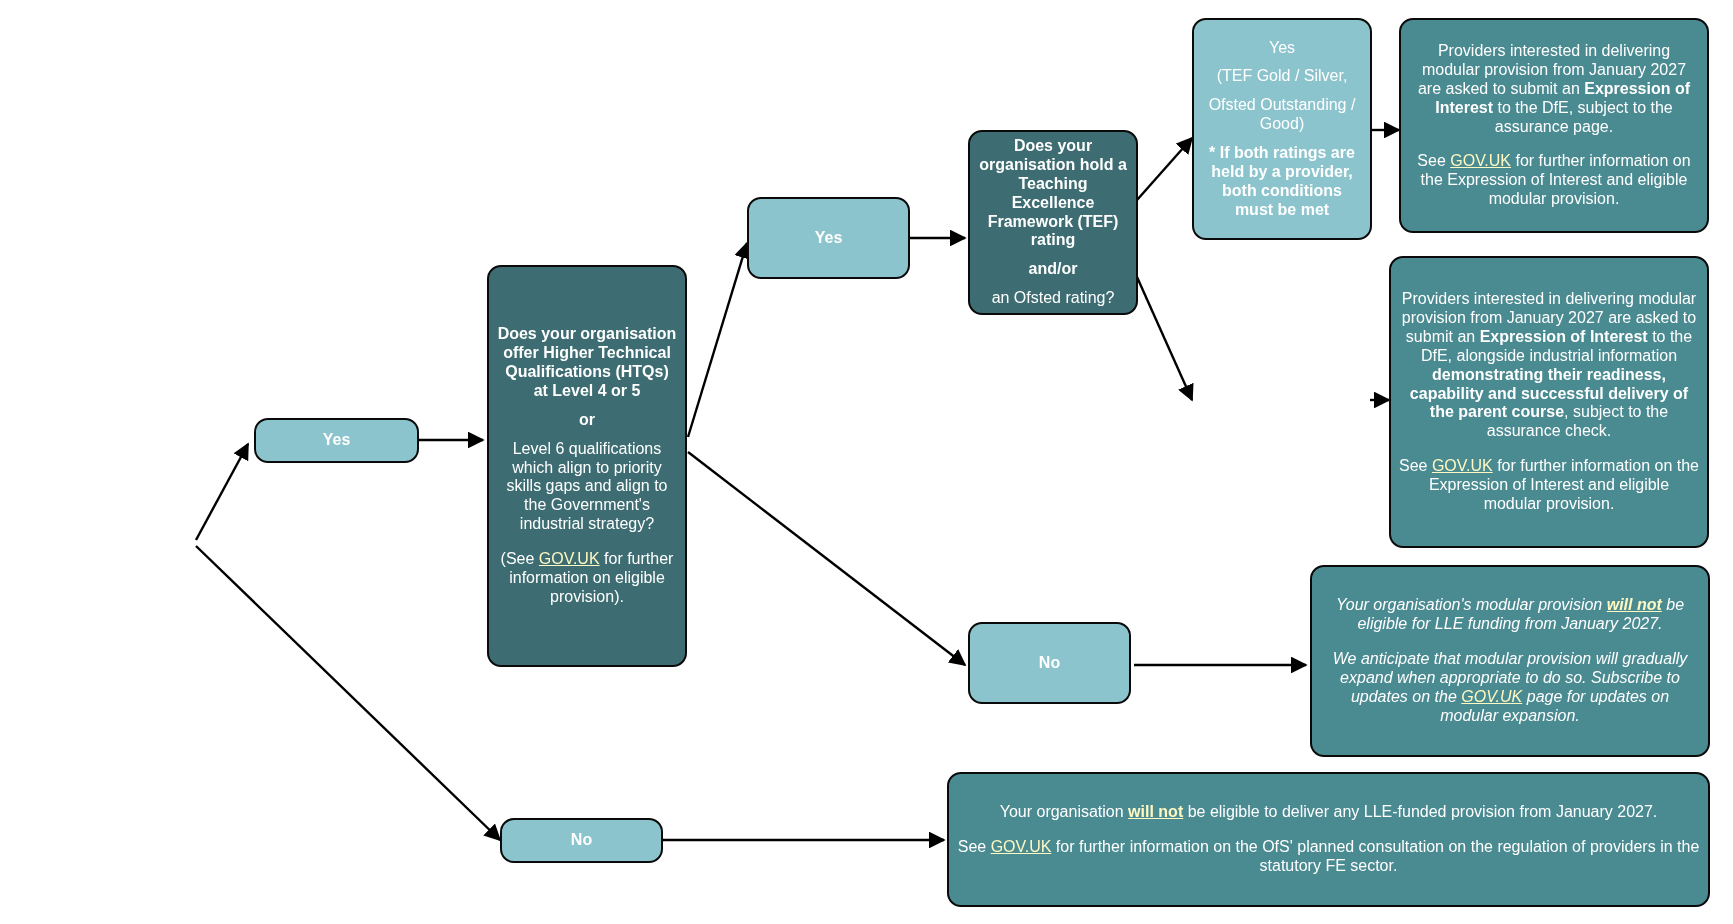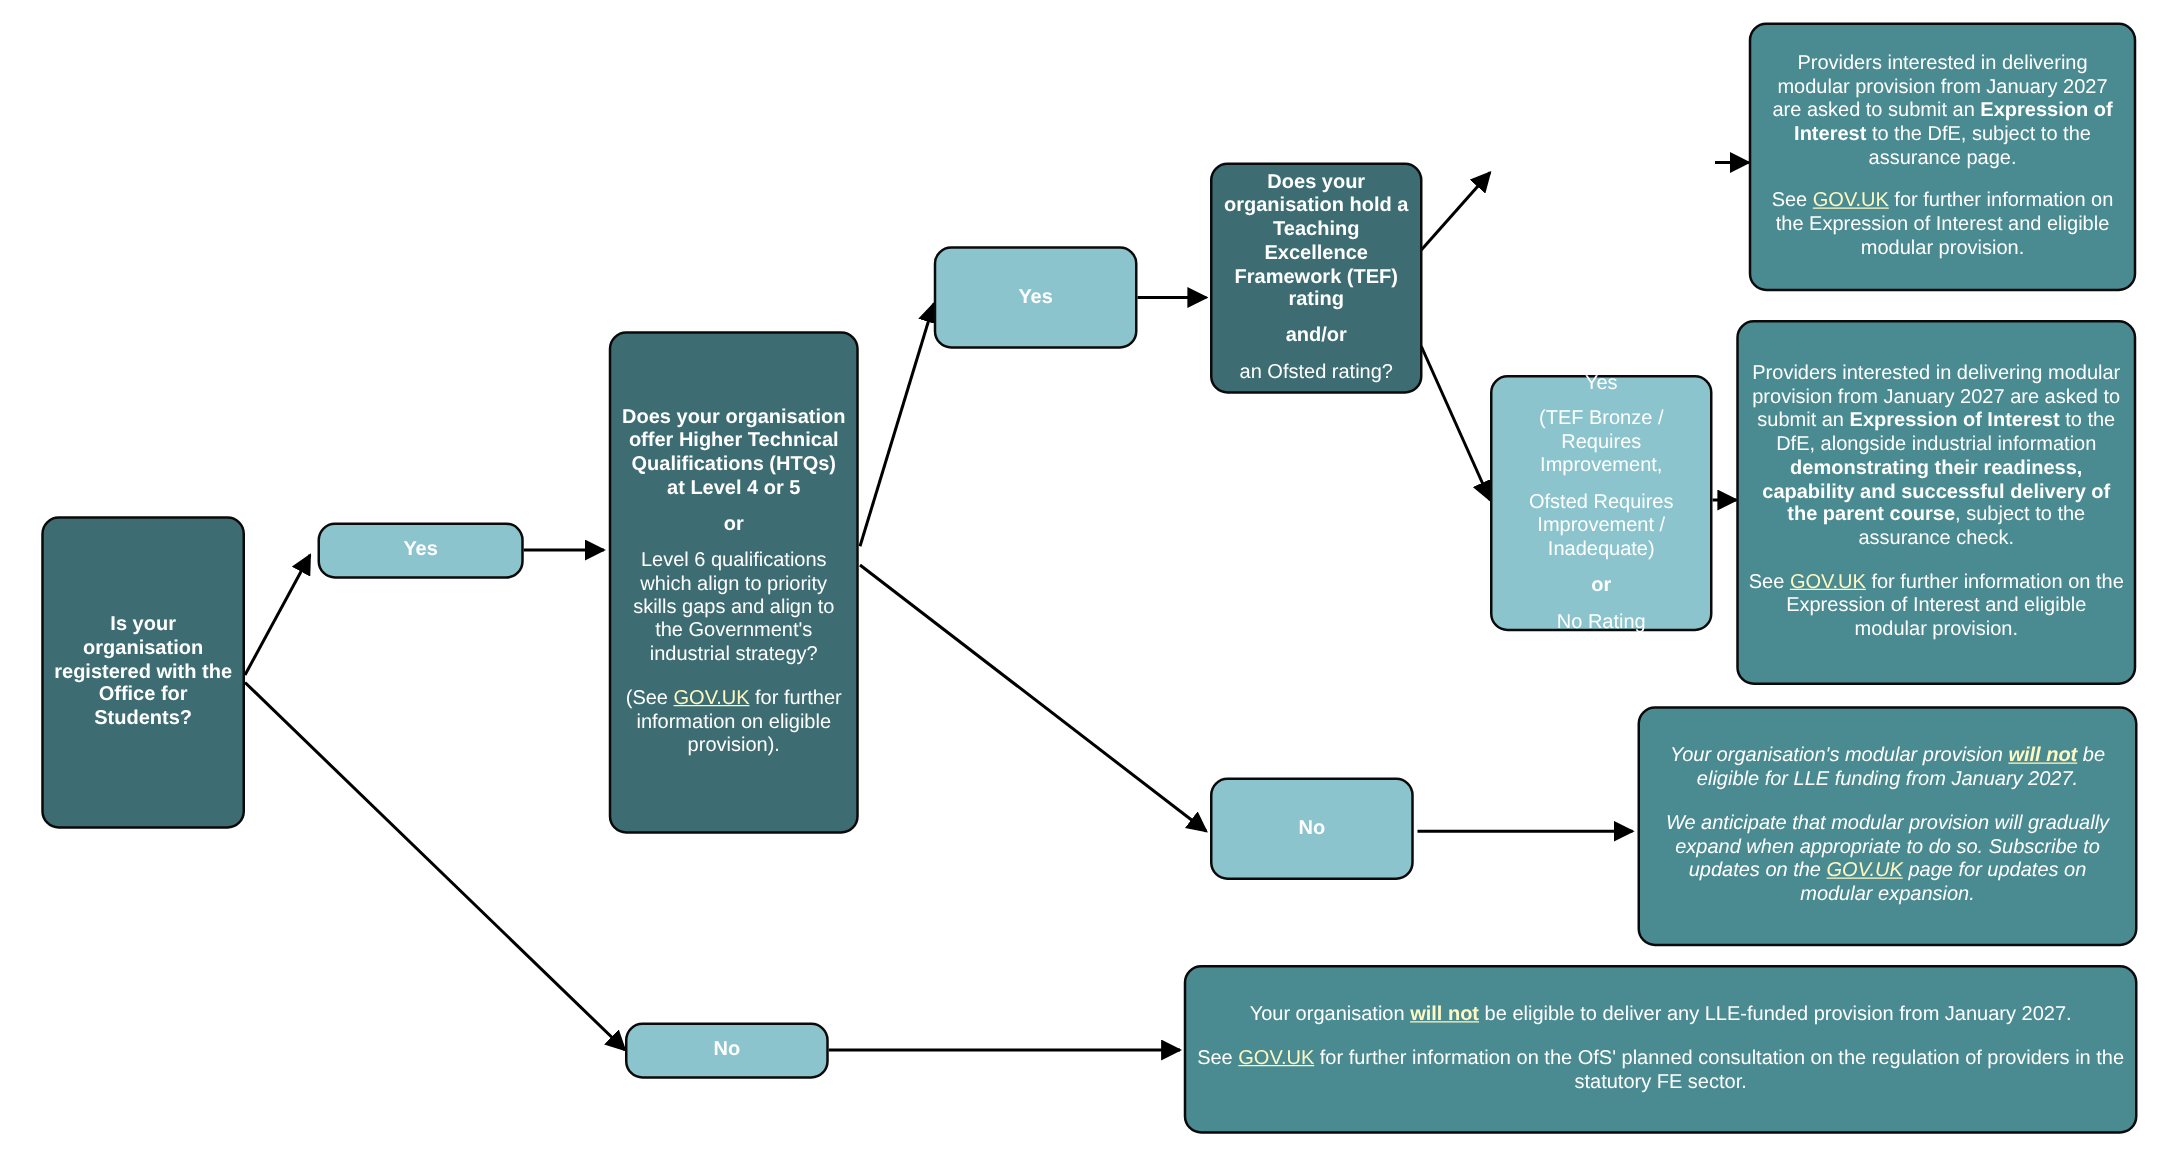--- a/index.html
+++ b/index.html
@@ -87,23 +87,20 @@
       <path d="M 1372 130 L 1399 130"></path>
 
       <path d="M 1370 400 L 1389 400"></path>
 
       <path d="M 1134 665 L 1306 665"></path>
 
       <path d="M 663 840 L 944 840"></path>
     </g>
   </svg>
 
-  <div class="node dark" style="left:33px; top:413px; width:163px; height:250px;">
-    <div class="inner body-text">Is your organisation registered with the Office for Students?</div>
-  </div>
 
   <div class="node light lbl" style="left:254px; top:418px; width:165px; height:45px;">
     <div class="inner">Yes</div>
   </div>
 
   <div class="node light lbl" style="left:500px; top:818px; width:163px; height:45px;">
     <div class="inner">No</div>
   </div>
 
   <div class="node dark" style="left:487px; top:265px; width:200px; height:402px;">
@@ -129,34 +126,32 @@
   <div class="node dark" style="left:968px; top:130px; width:170px; height:185px;">
     <div class="inner">
       <span class="body-text">Does your organisation hold a Teaching Excellence Framework (TEF) rating</span>
       <span class="rowgap"></span>
       <span class="body-text">and/or</span>
       <span class="rowgap"></span>
       <span class="body-reg">an Ofsted rating?</span>
     </div>
   </div>
 
-
-  <div class="node light" style="left:1192px; top:300px; width:178px; height:205px;">
+  <div class="node light" style="left:1192px; top:18px; width:180px; height:222px;">
     <div class="inner">
       <span class="body-reg">Yes</span>
       <span class="rowgap"></span>
-      <span class="body-reg">(TEF Bronze  / Requires Improvement,</span>
+      <span class="body-reg">(TEF Gold / Silver,</span>
       <span class="rowgap"></span>
-      <span class="body-reg">Ofsted Requires Improvement / Inadequate)</span>
+      <span class="body-reg">Ofsted Outstanding / Good)</span>
       <span class="rowgap"></span>
-      <span class="body-text">or</span>
-      <span class="rowgap"></span>
-      <span class="body-reg">No Rating</span>
+      <span class="body-text">* If both ratings are held by a provider, both conditions must be met</span>
     </div>
   </div>
+
 
   <div class="node mid" style="left:1399px; top:18px; width:310px; height:215px;">
     <div class="inner body-reg">
       <span><span>Providers interested in delivering modular provision from January 2027 are asked to submit an </span><b>Expression of Interest</b><span> to the DfE, subject to the assurance page.</span></span>
       <span class="gap"></span>
       <span><span>See </span><span class="lnk">GOV.UK</span><span> for further information on the Expression of Interest and eligible modular provision.</span></span>
     </div>
   </div>
 
   <div class="node mid" style="left:1389px; top:256px; width:320px; height:292px;">

